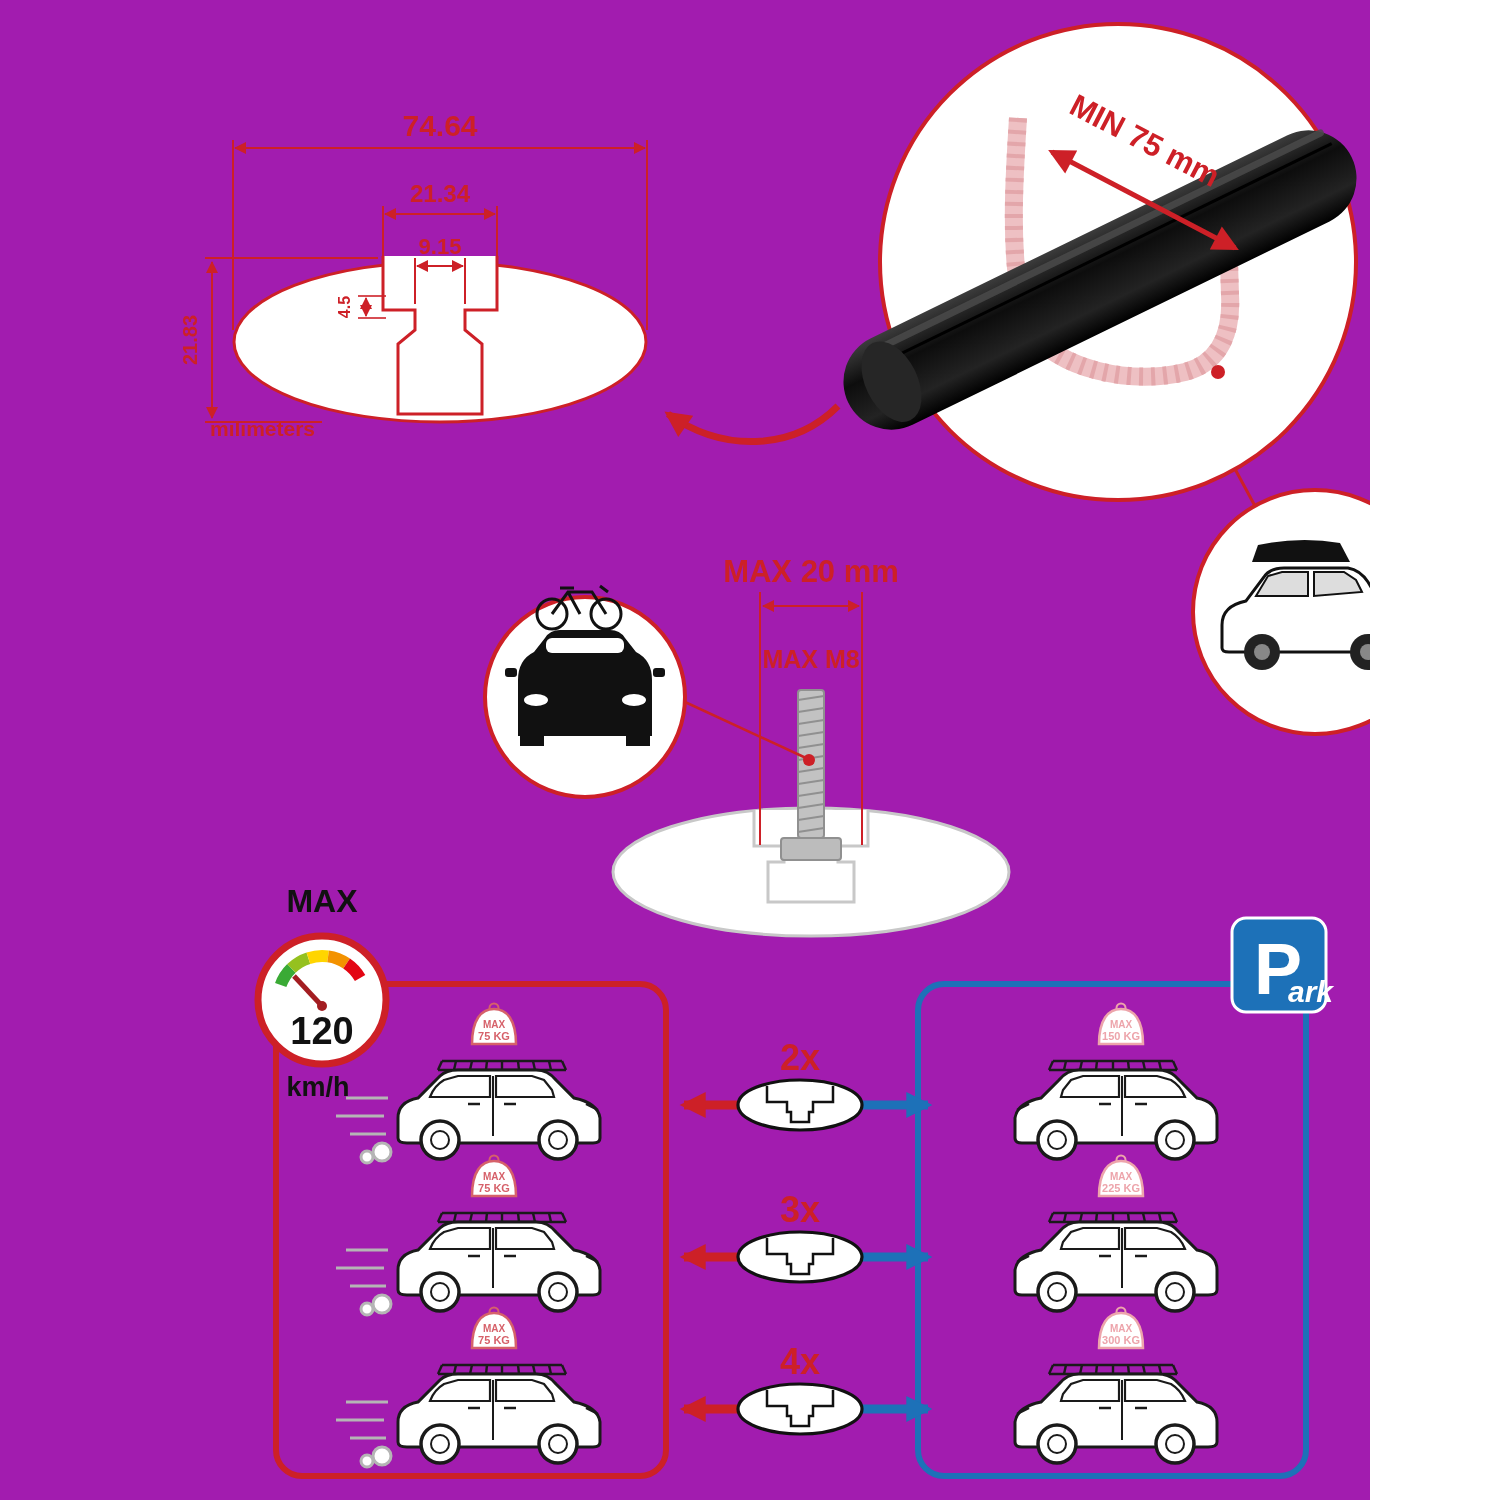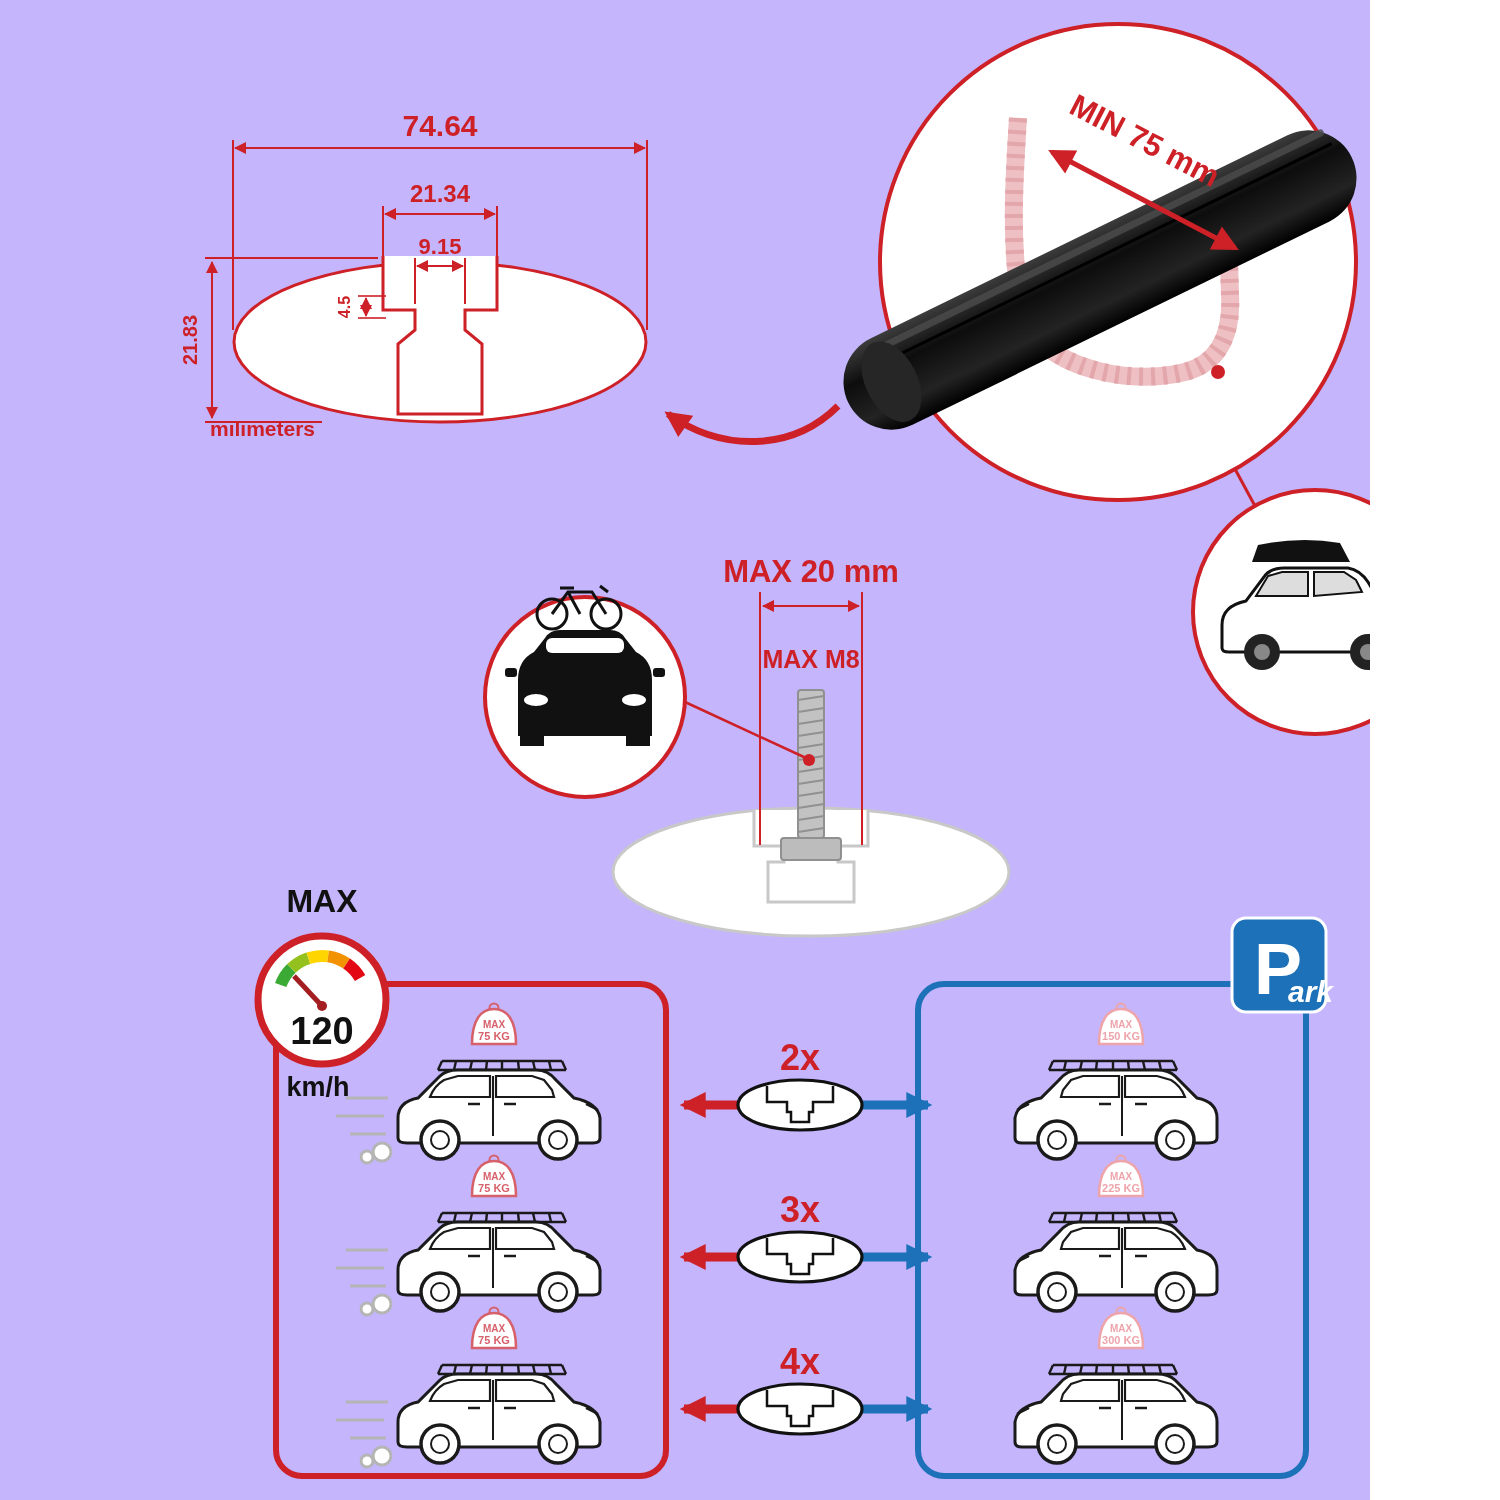--- a/index.html
+++ b/index.html
@@ -1,16 +1,16 @@
 <!DOCTYPE html>
 <html><head>
 <meta charset="utf-8">
 <style>
   html,body{margin:0;padding:0;background:#ffffff;}
-  #stage{position:relative;width:1370px;height:1500px;background:#c4b5fd;overflow:hidden;
+  #stage{position:relative;width:1370px;height:1500px;background:#a21caf;overflow:hidden;
          font-family:"Liberation Sans", sans-serif;}
   svg{position:absolute;left:0;top:0;}
   text{font-family:"Liberation Sans", sans-serif;}
   .red-t{fill:#cd2027;font-weight:bold;}
   .mid{text-anchor:middle;}
   .blk{fill:#111111;font-weight:bold;}
   .tag-drive{fill:#d6616a;font-weight:bold;}
   .tag-park{fill:#eda4ab;font-weight:bold;}
 </style>
 </head>

